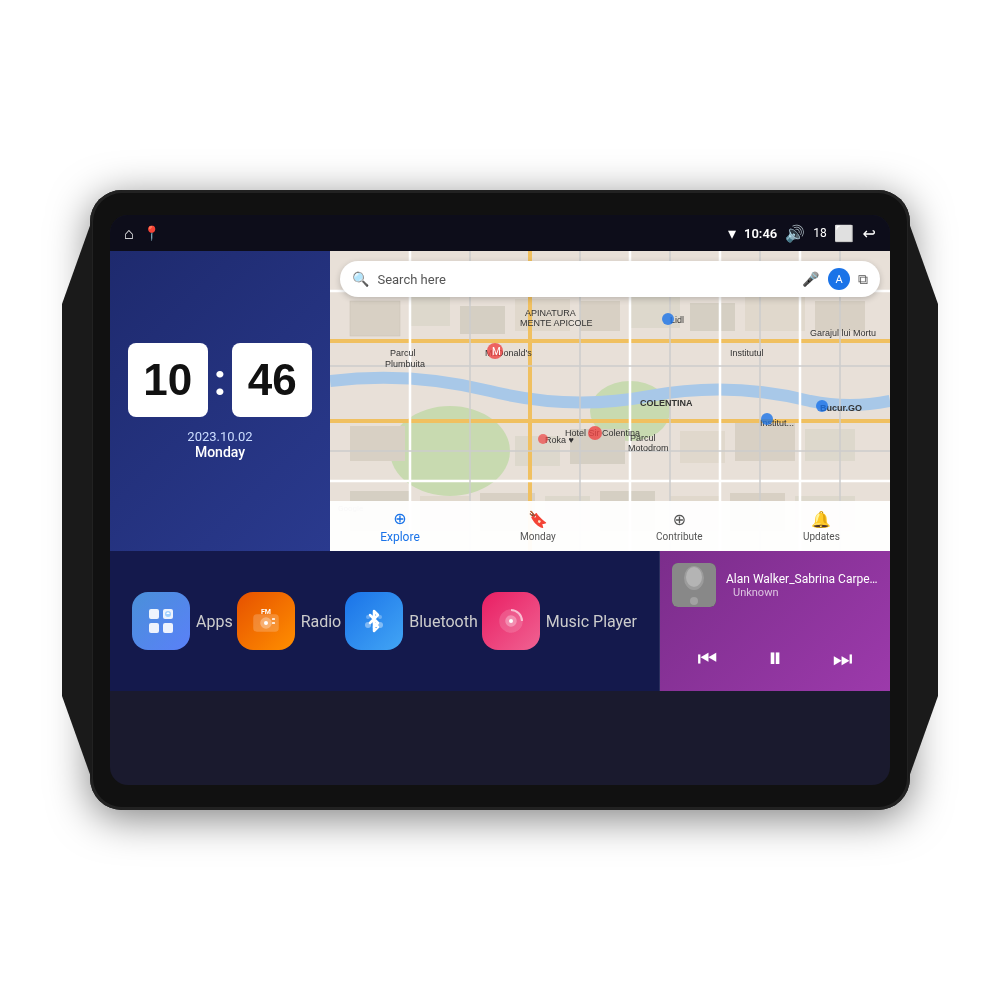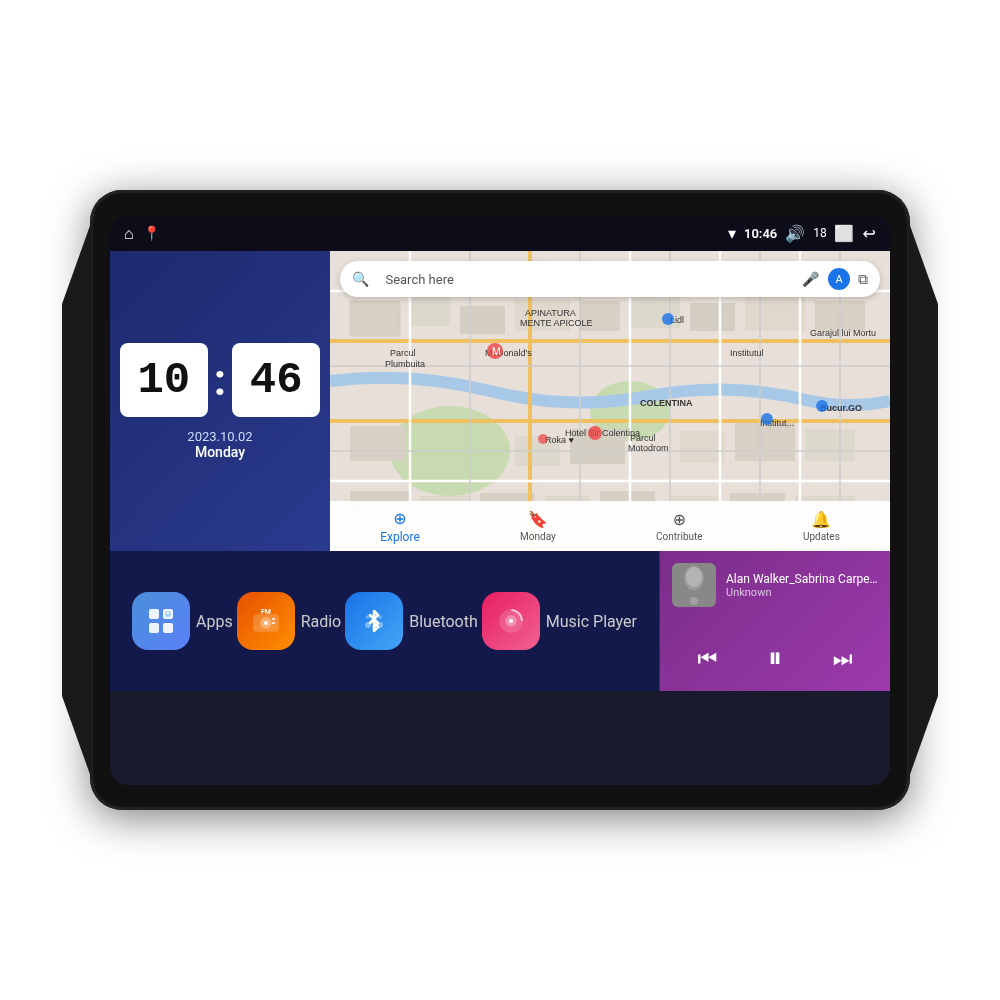--- a/index.html
+++ b/index.html
@@ -126,29 +126,29 @@
 
     .clock-display {
       display: flex;
       align-items: center;
       gap: 6px;
     }
 
     .clock-digit-box {
       background: #ffffff;
       border-radius: 8px;
-      width: 88px;
+      width: 80px;
       height: 74px;
       display: flex;
       align-items: center;
       justify-content: center;
       font-size: 44px;
       font-weight: 700;
       color: #111111;
-      font-family: Liberation Mono, monospace;
+      font-family: Liberation Sans, sans-serif;
     }
 
     .clock-colon {
       font-size: 44px;
       font-weight: 700;
       color: #ffffff;
     }
 
     .clock-date {
       text-align: center;
@@ -195,21 +195,20 @@
       padding: 0 12px;
       gap: 8px;
       box-shadow: 0 2px 6px rgba(0,0,0,0.2);
       z-index: 10;
     }
 
     .map-search-text {
       font-size: 13px;
       color: #555;
       flex: 1;
-      margin-left: 8px;
     }
 
     .map-search-icons {
       display: flex;
       gap: 8px;
       align-items: center;
     }
 
     .map-bottom-bar {
       position: absolute;
@@ -327,20 +326,21 @@
       font-size: 12px;
       color: #ffffff;
       white-space: nowrap;
       overflow: hidden;
       text-overflow: ellipsis;
     }
 
     .music-artist {
       font-size: 11px;
       color: rgba(255,255,255,0.7);
+      margin-left: 7px;
     }
 
     .music-controls {
       display: flex;
       align-items: center;
       justify-content: space-around;
     }
 
     .music-btn {
       color: #ffffff;

